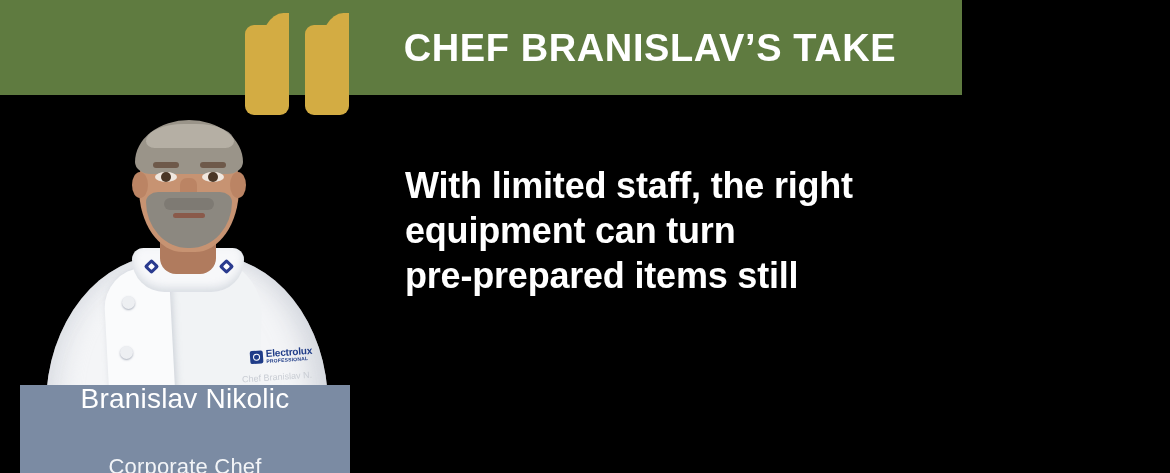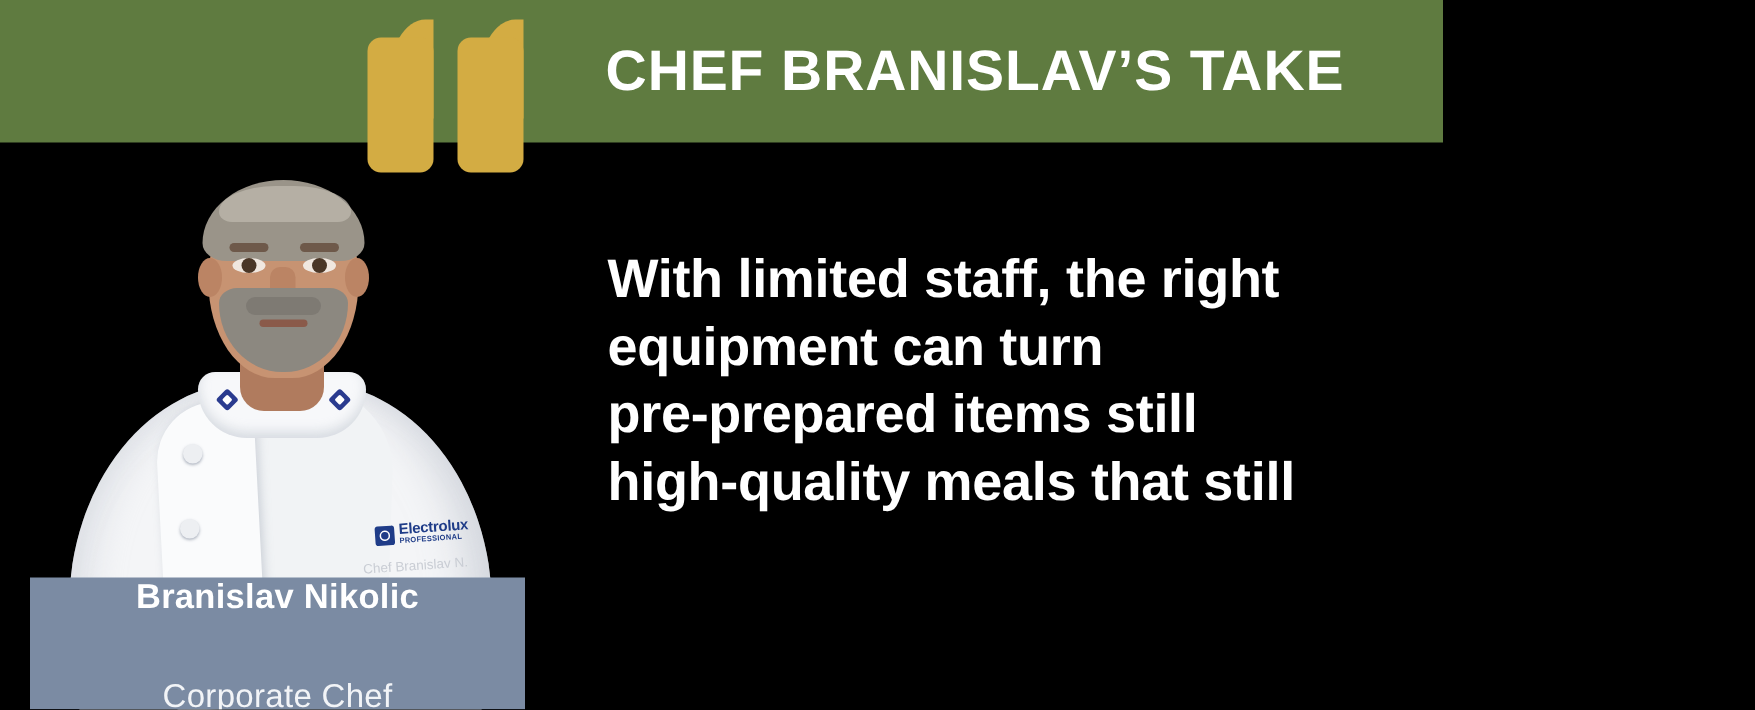--- a/index.html
+++ b/index.html
@@ -363,22 +363,22 @@
     background: #7B8BA3;
     display: flex;
     flex-direction: column;
     align-items: center;
     justify-content: center;
     box-sizing: border-box;
     padding-top: 4px;
   }
   #chef-name {
     color: #FFFFFF;
-    font-size: 23px;
-    font-weight: bold;
+    font-size: 28px;
+    font-weight: normal;
     line-height: 1.12;
     letter-spacing: 0.2px;
     white-space: nowrap;
   }
   #chef-role {
     color: #F2F4F7;
     font-size: 22px;
     font-weight: normal;
     line-height: 1.15;
     letter-spacing: 0.2px;
@@ -472,16 +472,15 @@
 
   <div id="name-plate">
     <div id="chef-name">Branislav Nikolic</div>
     <div id="chef-role">Corporate Chef</div>
   </div>
 
   <div id="quote-body">
     <div class="quote-line">With limited staff, the right</div>
     <div class="quote-line">equipment can turn</div>
     <div class="quote-line">pre-prepared items still</div>
-    <div class="quote-line">high-quality meals that still</div>
   </div>
 
 </div>
 
 </body></html>

